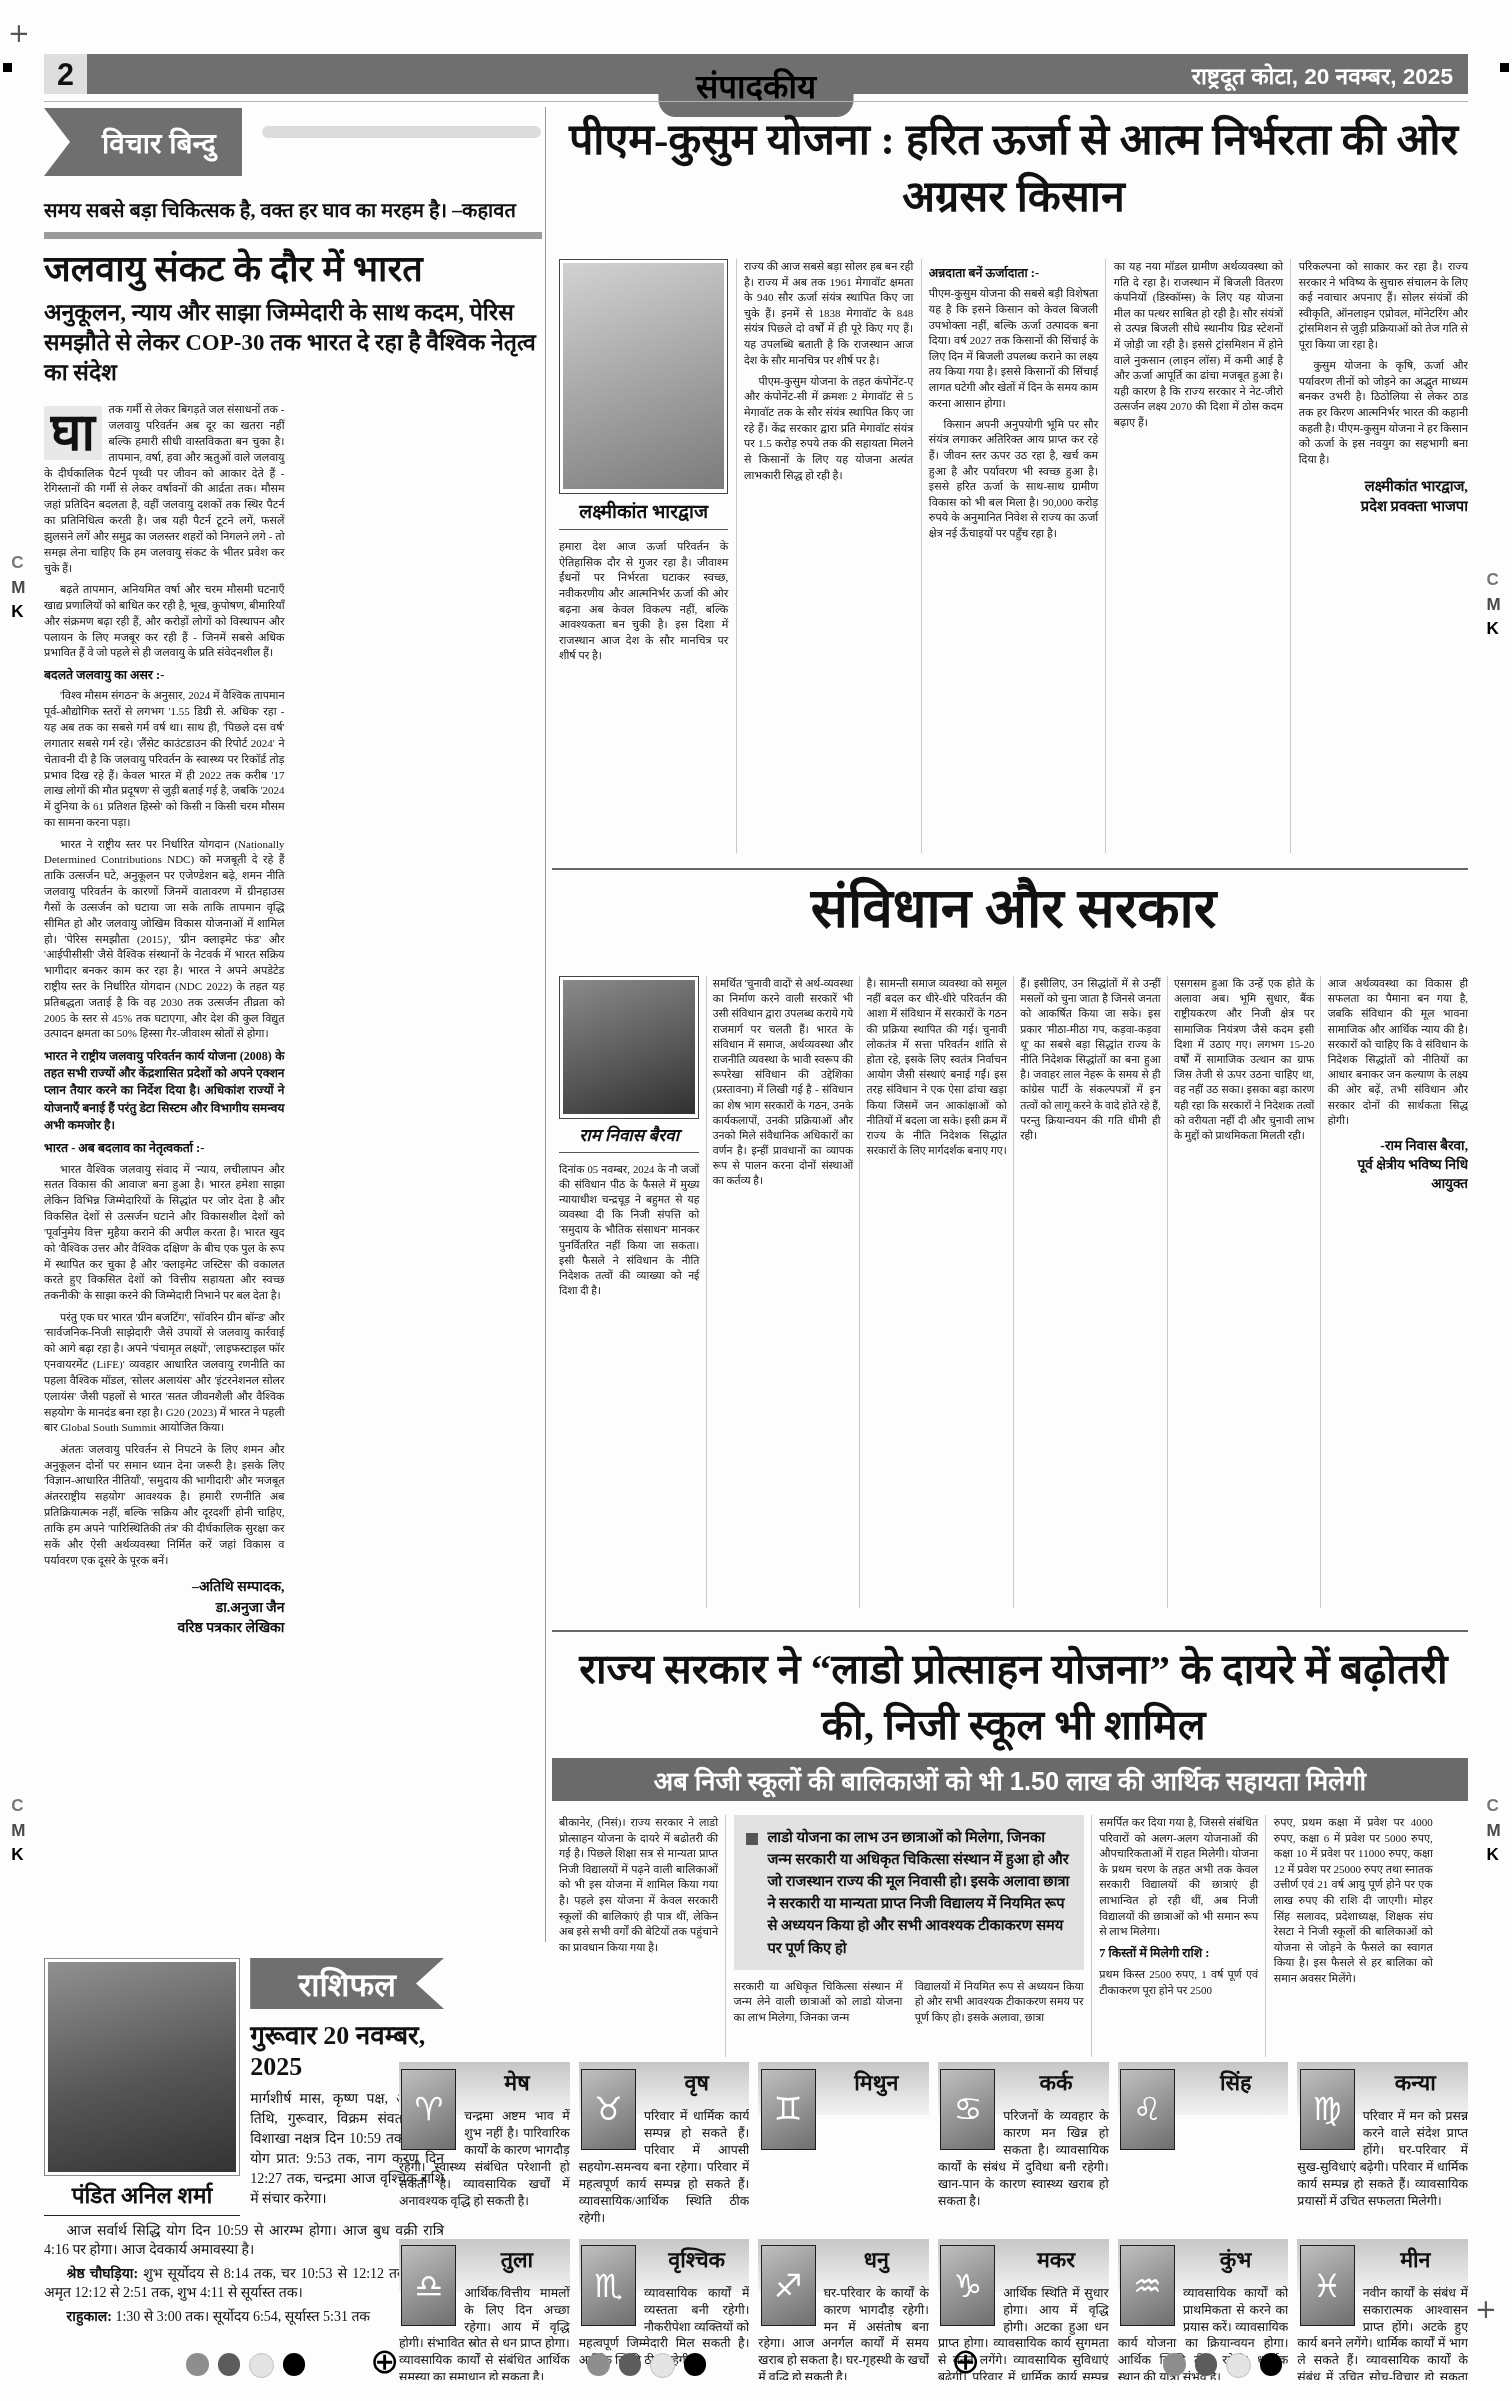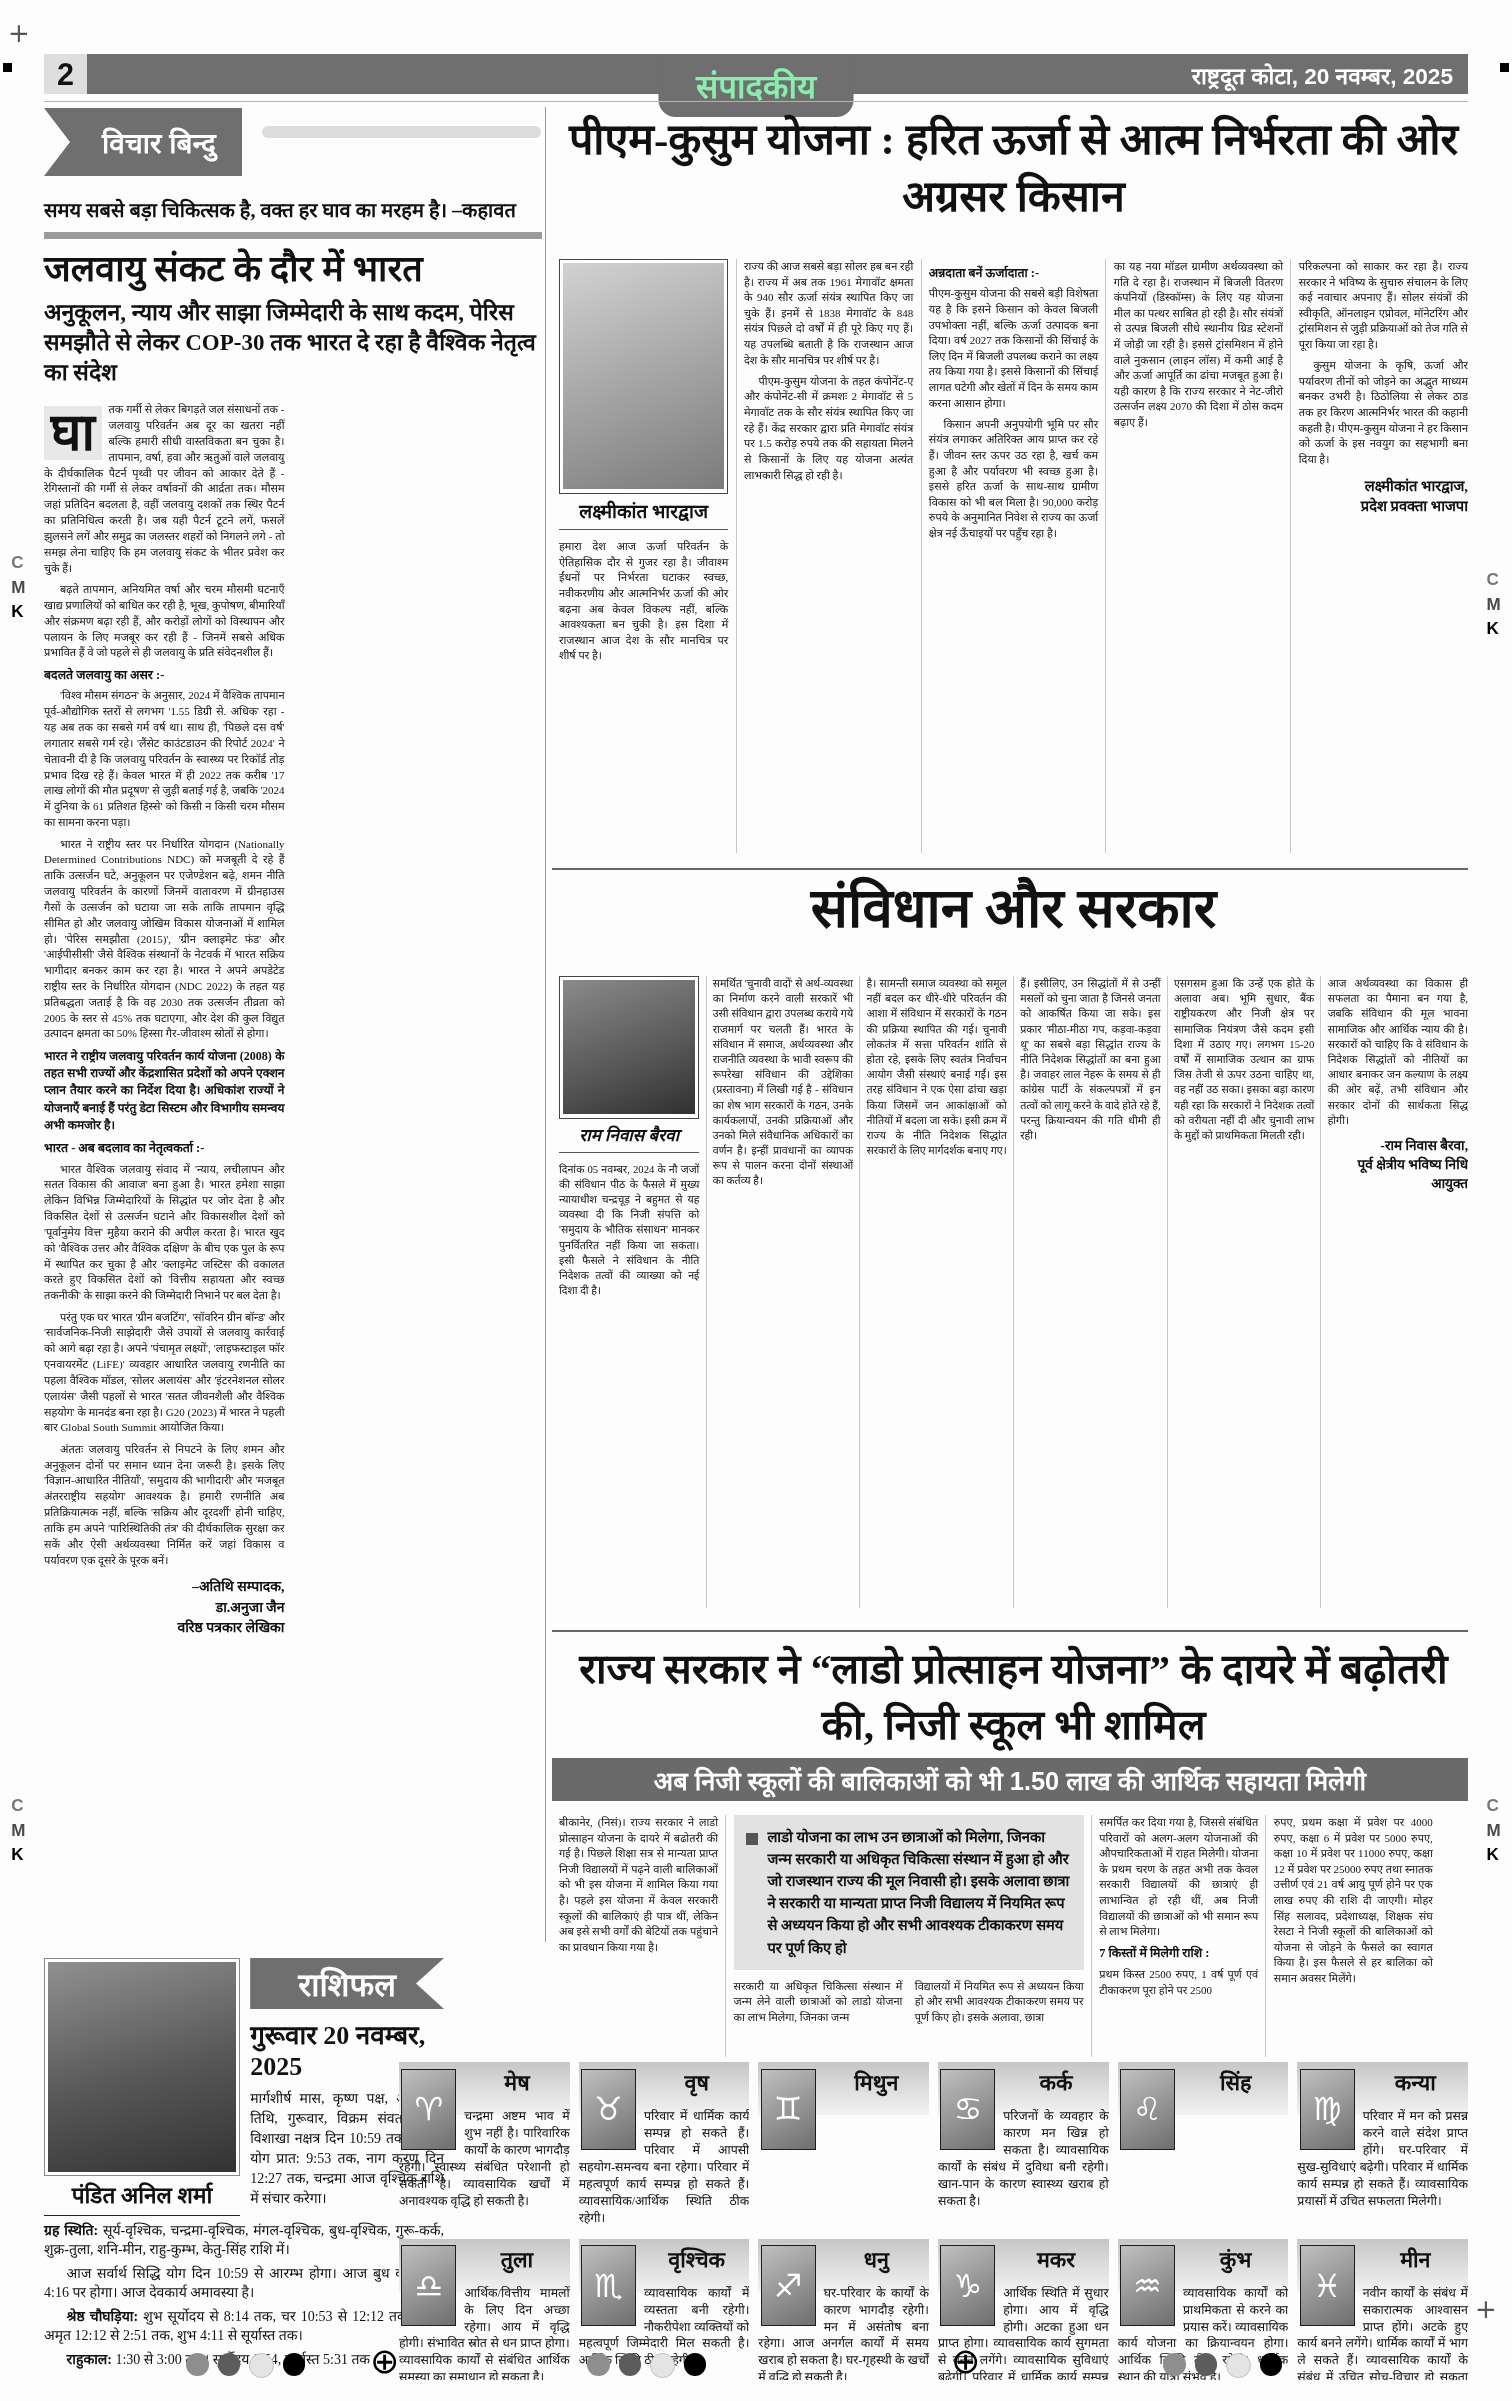--- a/index.html
+++ b/index.html
@@ -8,21 +8,21 @@
 
   
   .sq{position:absolute;width:9px;height:9px;background:#000;top:63px;}
   .sq.l{left:3.4px}.sq.r{right:3.4px}
   .pageno{position:absolute;left:44px;top:54px;width:43px;height:40px;background:#dedede;
           display:flex;align-items:center;justify-content:center;
           font:700 30.5px "Liberation Sans",sans-serif;color:#111;}
   .hdr-bar{position:absolute;left:87px;top:54px;width:1381px;height:40px;background:#6f6f6f;}
   .hdr-tab{position:absolute;left:50%;top:54px;transform:translateX(-50%);width:195px;height:63px;
            background:#6f6f6f;border-radius:0 0 17px 17px;display:flex;align-items:center;justify-content:center;
-           color:#86efac;font:700 33px "Liberation Sans",sans-serif;text-align:right;}
+           color:#000000;font:700 33px "Liberation Sans",sans-serif;text-align:right;}
   .hdr-right{position:absolute;right:59px;top:60px;color:#fff;font:700 22.6px "Liberation Sans",sans-serif;}
   .hdr-underline{position:absolute;left:44px;top:101px;width:1424px;height:1.1px;background:#b5b5b5;}
   .crop{position:absolute;color:#555;font:400 26px/1 "DejaVu Sans",sans-serif;}
 
   
   .vrule{position:absolute;left:545px;top:107px;width:1.1px;height:1835px;background:#9a9a9a;}
   .leftcol{position:absolute;left:44px;top:108px;width:498px;}
   .flag{width:198px;height:68px;background:#6f6f6f;color:#fff;padding-left:32px;box-sizing:border-box;
         display:flex;align-items:center;justify-content:center;
         font:700 28px "Liberation Sans",sans-serif;
@@ -301,21 +301,20 @@
             <div class="rf-pimg"></div>
           </div>
         <div class="rf-name">पंडित अनिल शर्मा</div>
       </div>
       <div class="rf-right">
         <div class="rf-ribbon">राशिफल</div>
         <div class="rf-day">गुरूवार 20 नवम्बर, 2025</div>
         <div class="rf-panchang">मार्गशीर्ष मास, कृष्ण पक्ष, अमावस्या तिथि, गुरूवार, विक्रम संवत 2082, विशाखा नक्षत्र दिन 10:59 तक, शोभन योग प्रात: 9:53 तक, नाग करण दिन 12:27 तक, चन्द्रमा आज वृश्चिक राशि में संचार करेगा।</div>
       </div>
     </div>
-    <div class="rf-para np"><b>ग्रह स्थिति: </b><span>सूर्य-वृश्चिक, चन्द्रमा-वृश्चिक, मंगल-वृश्चिक, बुध-वृश्चिक, गुरू-कर्क, शुक्र-तुला, शनि-मीन, राहु-कुम्भ, केतु-सिंह राशि में।</span></div>
     <div class="rf-para">आज सर्वार्थ सिद्धि योग दिन 10:59 से आरम्भ होगा। आज बुध वक्री रात्रि 4:16 पर होगा। आज देवकार्य अमावस्या है।</div>
     <div class="rf-para"><b>श्रेष्ठ चौघड़िया: </b><span>शुभ सूर्योदय से 8:14 तक, चर 10:53 से 12:12 तक, लाभ-अमृत 12:12 से 2:51 तक, शुभ 4:11 से सूर्यास्त तक।</span></div>
     <div class="rf-para"><b>राहुकाल: </b><span>1:30 से 3:00 तक। सूर्योदय 6:54, सूर्यास्त 5:31 तक</span></div>
   </div>
 
   <div class="zgrid">
     <div class="zcell">
       <div class="zband"></div>
       <div class="zicon">♈</div>
       <div class="ztitle">मेष</div>

